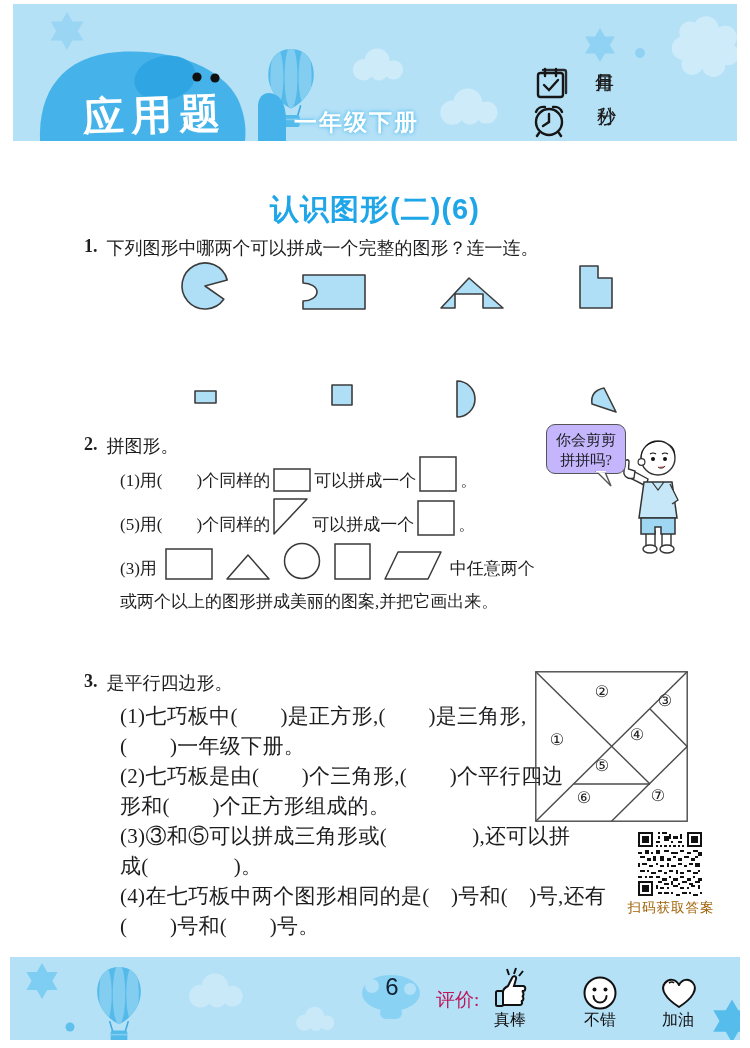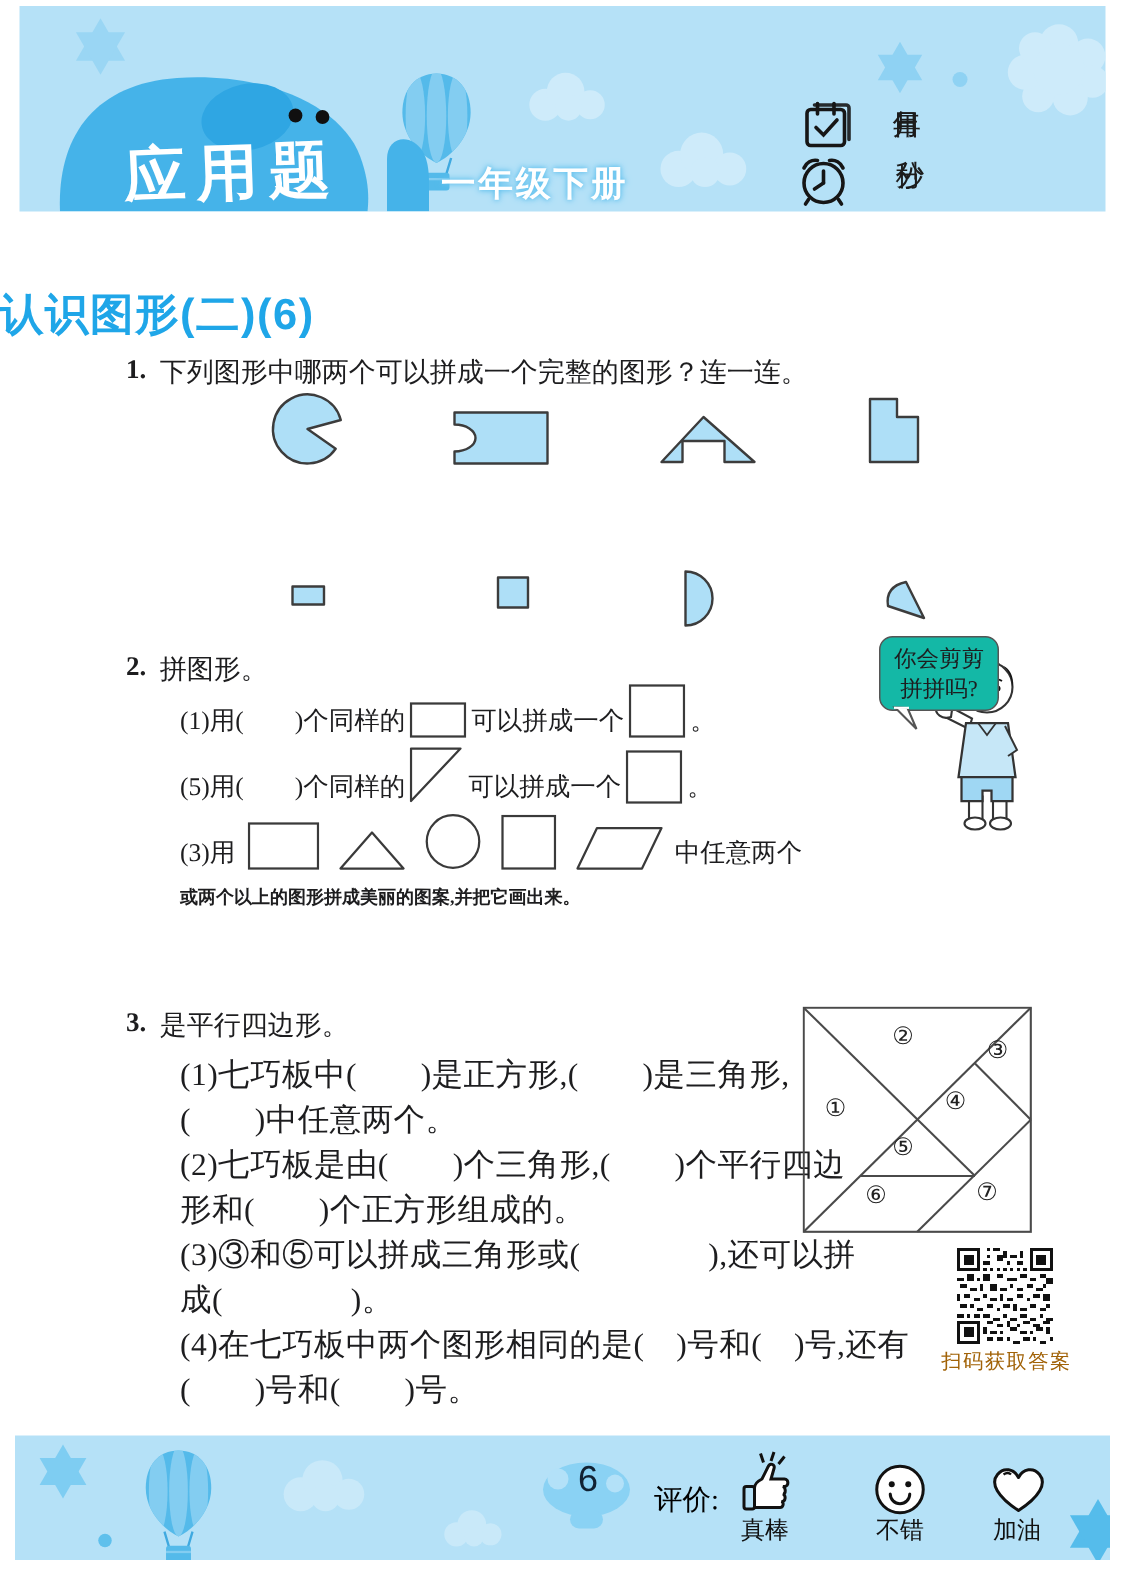--- a/index.html
+++ b/index.html
@@ -12,46 +12,46 @@
   .band{position:absolute;left:13px;top:4px;width:724px;height:137px;background:var(--band,#B5E1F7);overflow:hidden;}
   .fband{position:absolute;left:10px;top:957px;width:730px;height:83px;background:var(--band,#B5E1F7);overflow:hidden;}
   .band *, .fband *{position:absolute;}
 
   .brand-title{left:70px;top:84px;font-family:"Liberation Sans","DejaVu Sans",sans-serif;
                font-weight:bold;font-size:41px;color:#fff;letter-spacing:7px;transform:rotate(-2deg);white-space:nowrap;}
   .brand-sub{left:281px;top:103px;font-family:"Liberation Sans","DejaVu Sans",sans-serif;
              font-weight:bold;font-size:23px;color:#fff;letter-spacing:2px;white-space:nowrap;
              text-shadow:0 0 3px #63c2ee,0 0 5px #63c2ee;}
   .date-row{display:flex;color:#1c1c1c;font-size:19px;}
-  .page-title{position:absolute;left:0;top:190px;width:750px;text-align:left;
+  .page-title{position:absolute;left:0;top:190px;width:750px;text-align:center;
               font-family:"Liberation Sans","DejaVu Sans",sans-serif;font-weight:bold;
               font-size:29px;color:var(--titleblue,#1FA6E8);letter-spacing:1px;}
 
   .q-head{position:absolute;display:flex;gap:9px;font-size:18px;white-space:nowrap;}
   .q-num{font-weight:bold;}
-  .q-line{position:absolute;font-size:12px;white-space:nowrap;font-weight:bold;}
+  .q-line{position:absolute;font-size:17px;white-space:nowrap;}
   .q3-line{position:absolute;font-size:21px;white-space:nowrap;letter-spacing:0.3px;}
   .inline-row{position:absolute;display:flex;align-items:flex-end;gap:3px;font-size:17px;white-space:nowrap;}
   .inline-row svg{flex:none;}
   .gap12{margin:0 5px;}
 
-  .bubble{position:absolute;left:546px;top:424px;width:80px;height:50px;background:#14b8a6;
+  .bubble{position:absolute;left:546px;top:424px;width:80px;height:50px;background:#c4b5fd;
           border:1.5px solid #555;border-radius:9px;z-index:3;
-          font-size:15px;line-height:20px;text-align:center;padding-top:5px;box-sizing:border-box;margin-left:40px;}
+          font-size:15px;line-height:20px;text-align:center;padding-top:5px;box-sizing:border-box;}
   .bubble-tail{position:absolute;left:594px;top:471px;z-index:4;}
 
   .tangram{position:absolute;left:535px;top:671px;width:153px;height:151px;}
   .tangram-label{position:absolute;font-size:16px;color:#222;transform:translate(-50%,-50%);}
 
   .qr-caption{position:absolute;left:616px;top:899px;width:110px;text-align:center;
               font-size:13.5px;letter-spacing:1px;color:#a16207;}
 
   .badge-num{left:371px;top:16px;width:22px;text-align:center;font-size:24px;color:#123;
              font-family:"Liberation Sans","DejaVu Sans",sans-serif;}
-  .eval-label{left:426px;top:30px;font-size:19px;color:#000000;}
+  .eval-label{left:426px;top:30px;font-size:19px;color:#be185d;}
   .rating-label{font-size:16px;color:#111;width:60px;text-align:center;}
 </style>
 </head>
 <body>
 
 <div class="page">
 
   <div class="band">
     <svg style="left:33px;top:6px" width="42" height="42" viewBox="-20 -20 40 40">
       <g fill="#9AD6F4">
@@ -257,21 +257,21 @@
     <circle cx="57" cy="31" r="2" fill="#111"></circle>
     <path d="M42,26 q3,-2 6,0 M54,26 q3,-2 6,0" fill="none" stroke="#111" stroke-width="1.2"></path>
     <path d="M50,39 a4,3 0 0 0 7,-1" fill="#E86A6A" stroke="#333" stroke-width="1"></path>
   </svg>
 
   <div class="q-head" style="left:84px;top:671px">
     <span class="q-num">3.</span>
     <span>是平行四边形。</span>
   </div>
   <div class="q3-line" style="left:120px;top:702px">(1)七巧板中(　　)是正方形,(　　)是三角形,</div>
-  <div class="q3-line" style="left:120px;top:732px">(　　)中任意两个。</div>
+  <div class="q3-line" style="left:120px;top:732px">(　　)一年级下册。</div>
   <div class="q3-line" style="left:120px;top:762px">(2)七巧板是由(　　)个三角形,(　　)个平行四边</div>
   <div class="q3-line" style="left:120px;top:792px">形和(　　)个正方形组成的。</div>
   <div class="q3-line" style="left:120px;top:822px">(3)③和⑤可以拼成三角形或(　　　　),还可以拼</div>
   <div class="q3-line" style="left:120px;top:852px">成(　　　　)。</div>
   <div class="q3-line" style="left:120px;top:882px">(4)在七巧板中两个图形相同的是(　)号和(　)号,还有</div>
   <div class="q3-line" style="left:120px;top:912px">(　　)号和(　　)号。</div>
 
   <div class="tangram">
     <svg width="153" height="151" viewBox="0 0 153 151">
       <g fill="none" stroke="#4a4a4a" stroke-width="1.4">

